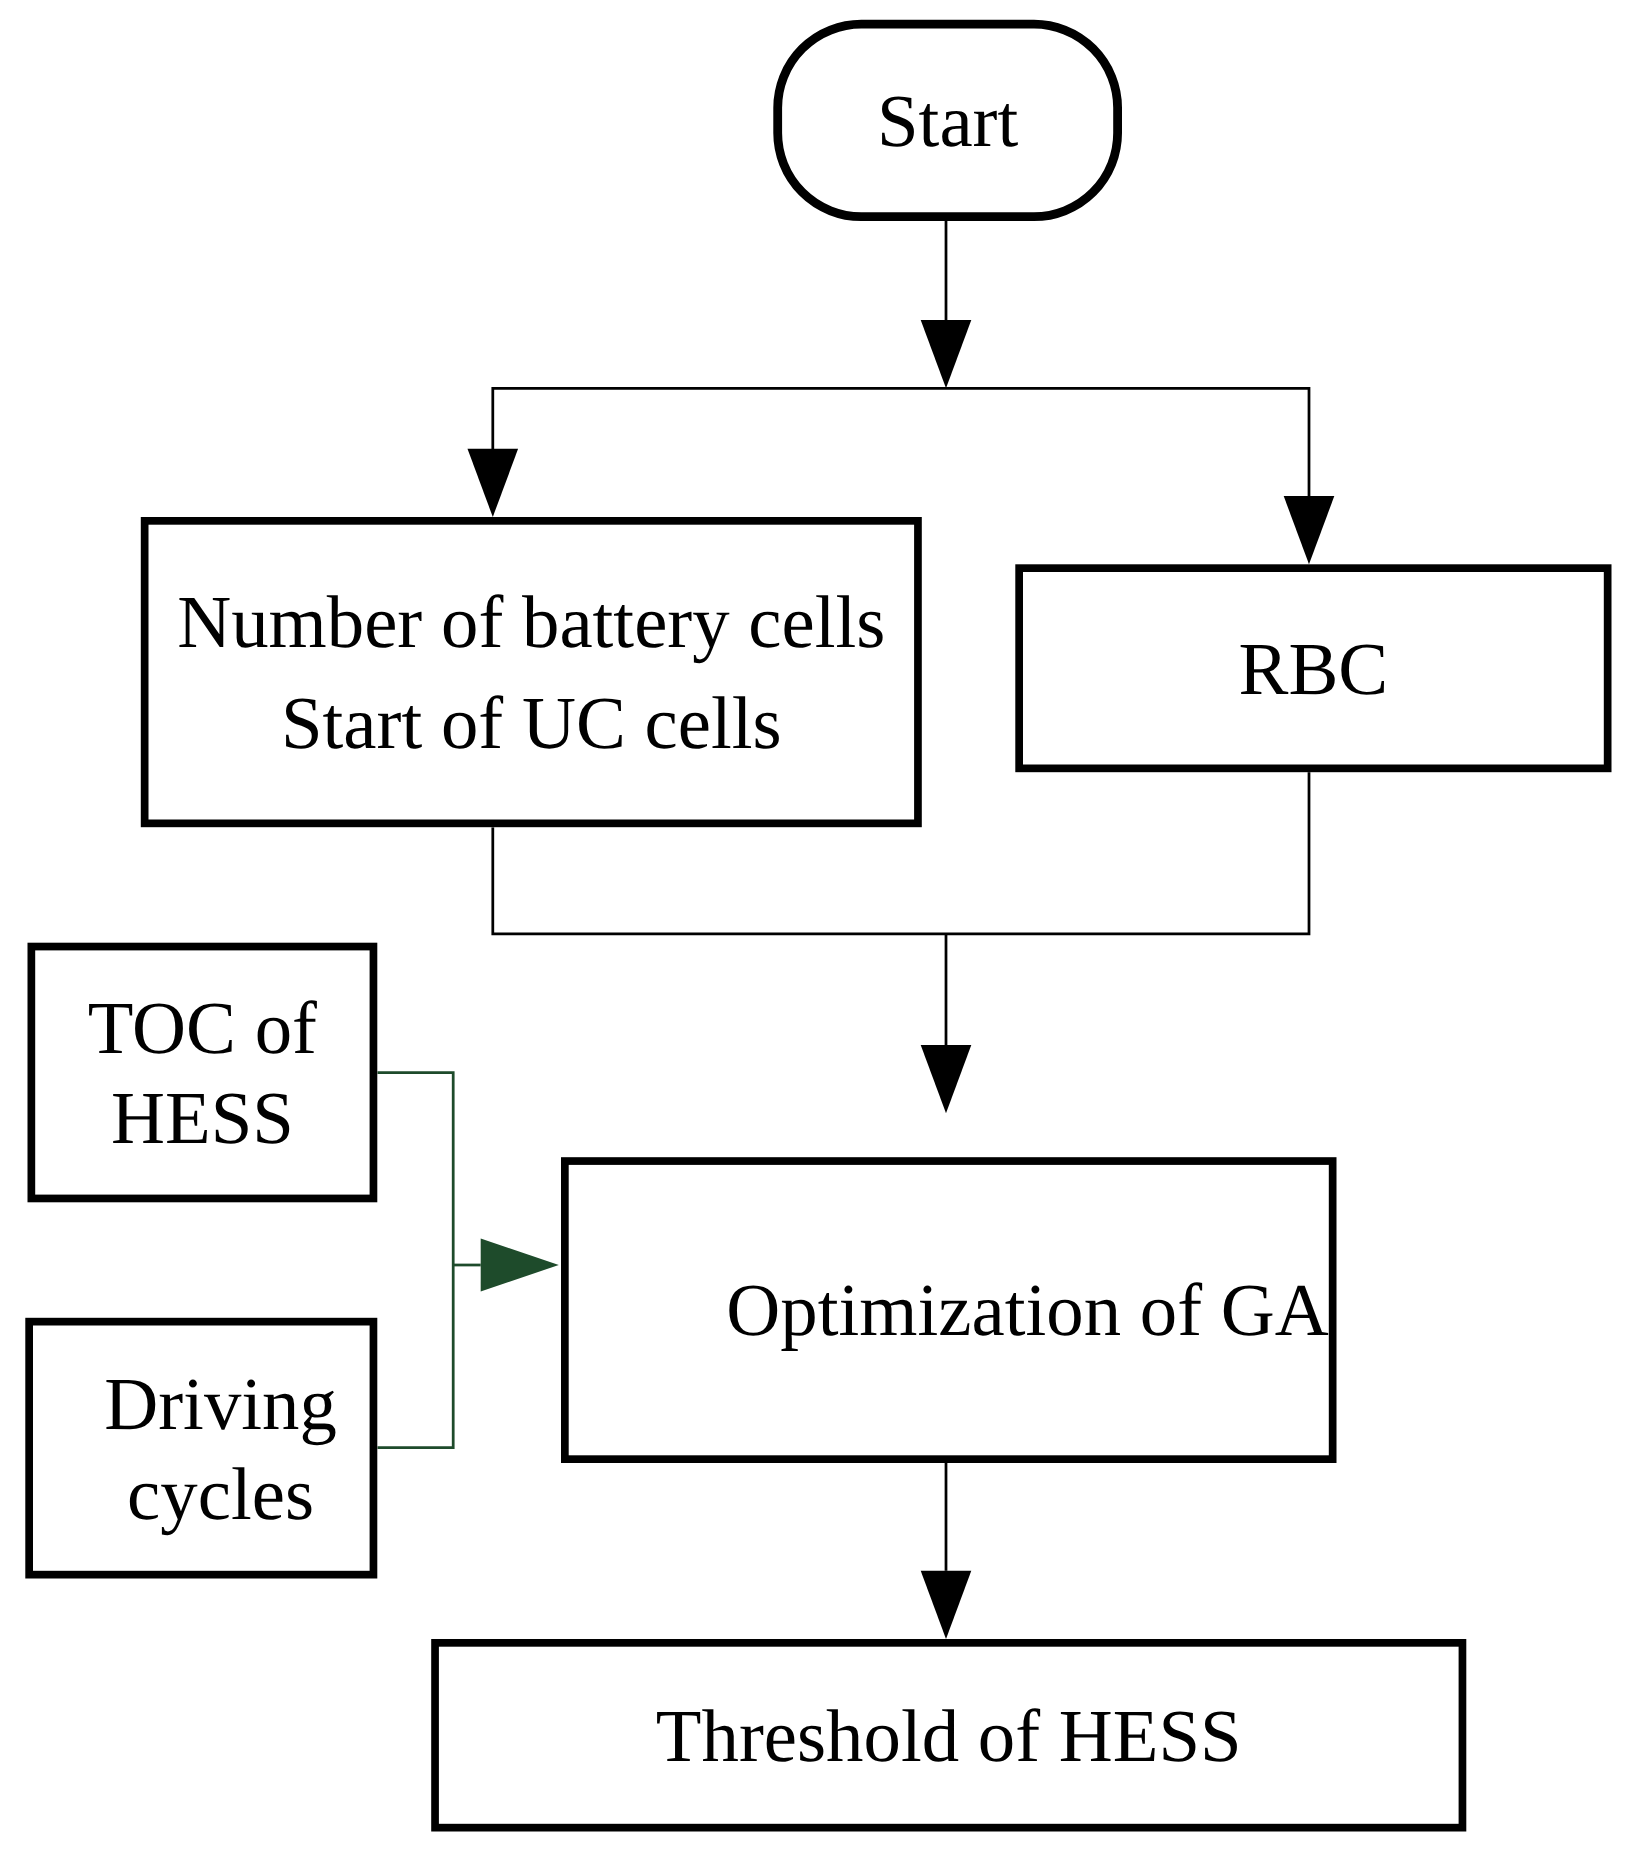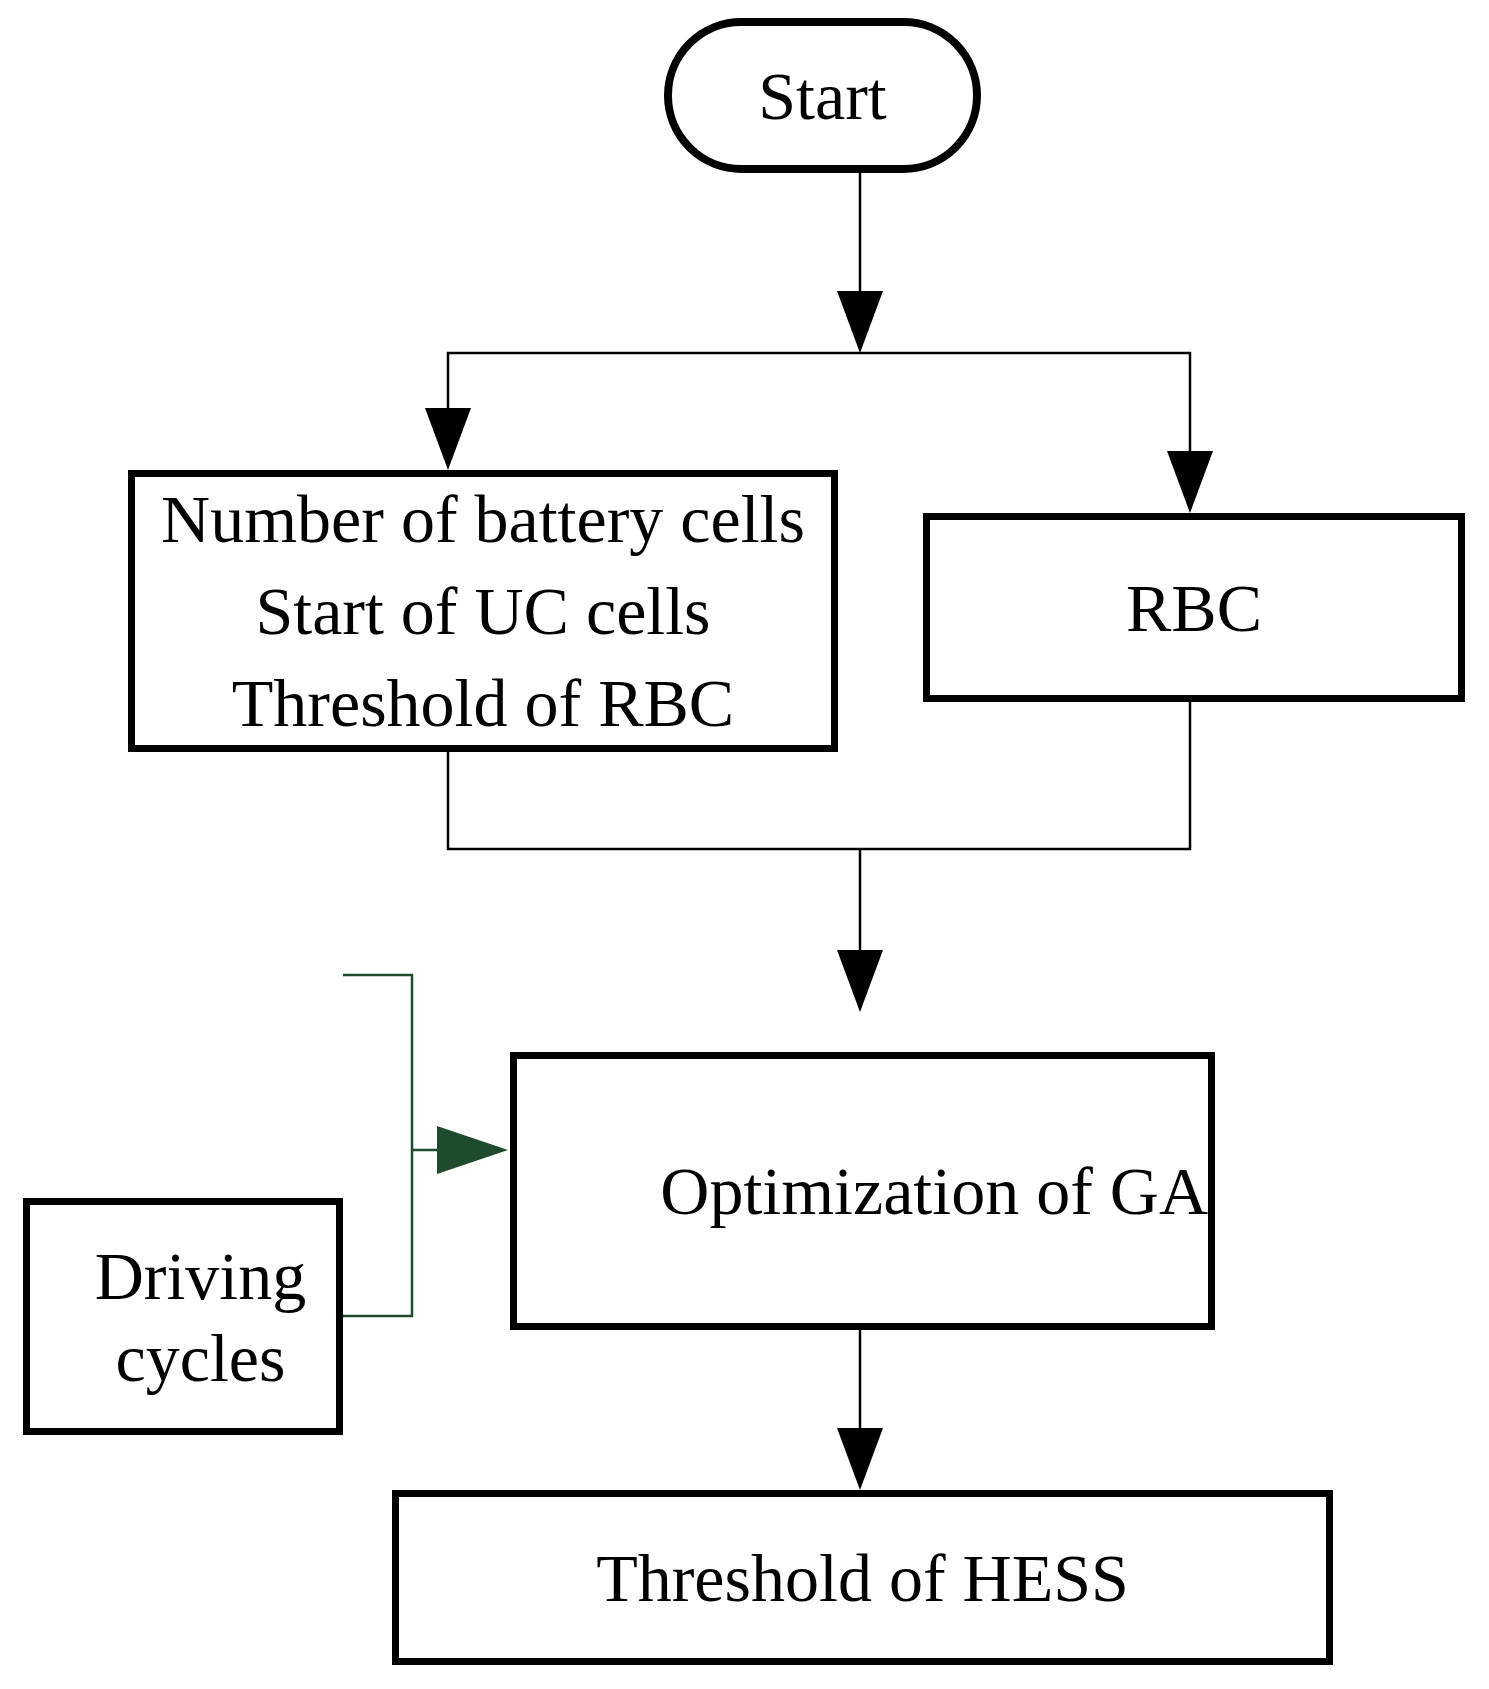--- a/index.html
+++ b/index.html
@@ -39,21 +39,21 @@
     z-index: 1;
   }
   .node.terminator {
     border-width: 8px;
     border-radius: 80px;
   }
   .node .line {
     display: block;
   }
   
-  #node-start   { left: 664px; top: 18px;   width: 317px; height: 155px; }
+  #node-start   { left: 703px; top: 18px;   width: 317px; height: 183px; }
   #node-inputs  { left: 93px;  top: 470px;  width: 710px; height: 282px; margin-left: 35px; }
   #node-rbc     { left: 923px; top: 513px;  width: 542px; height: 189px; }
   #node-toc     { left: 25px;  top: 857px;  width: 318px; height: 236px; line-height: 82px; }
   #node-driving { left: 23px;  top: 1198px; width: 320px; height: 237px; line-height: 82px; padding-left: 35px; }
   #node-ga      { left: 510px; top: 1052px; width: 705px; height: 278px; align-items: flex-end; }
   #node-params  { left: 392px; top: 1490px; width: 941px; height: 175px; }
 </style>
 </head>
 <body>
 
@@ -80,27 +80,30 @@
     <polygon points="437,1126 437,1174 508,1150" fill="#1e4b2b"></polygon>
   </svg>
 
   <div class="node terminator" id="node-start">
     <span class="line">Start</span>
   </div>
 
   <div class="node" id="node-inputs">
     <span class="line">Number of battery cells</span>
     <span class="line">Start of UC cells</span>
-    <span class="line">Threshold of RBC</span>
   </div>
 
   <div class="node" id="node-rbc">
     <span class="line">RBC</span>
   </div>
 
+  <div class="node" id="node-toc">
+    <span class="line">TOC of</span>
+    <span class="line">HESS</span>
+  </div>
 
   <div class="node" id="node-driving">
     <span class="line">Driving</span>
     <span class="line">cycles</span>
   </div>
 
   <div class="node" id="node-ga">
     <span class="line">Optimization of GA</span>
   </div>
 

